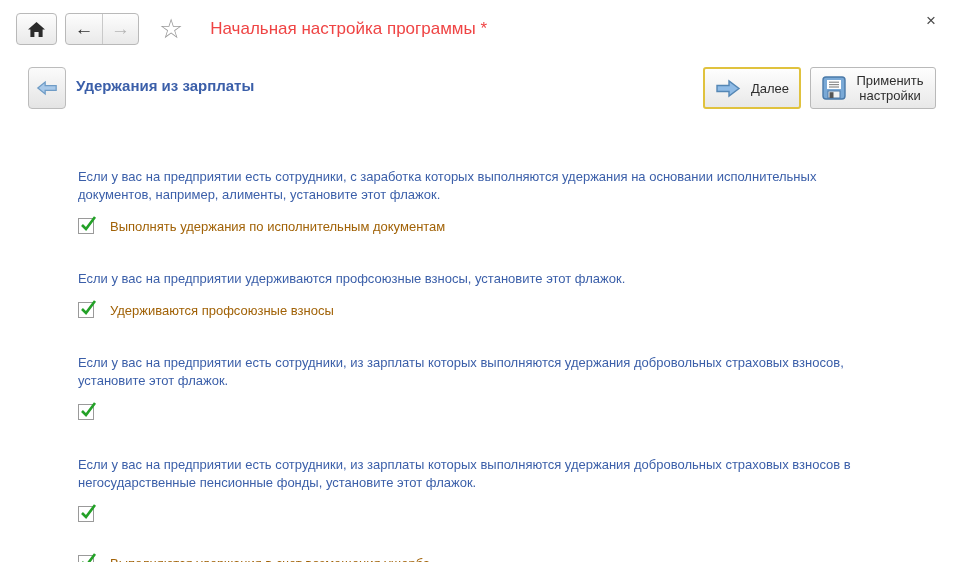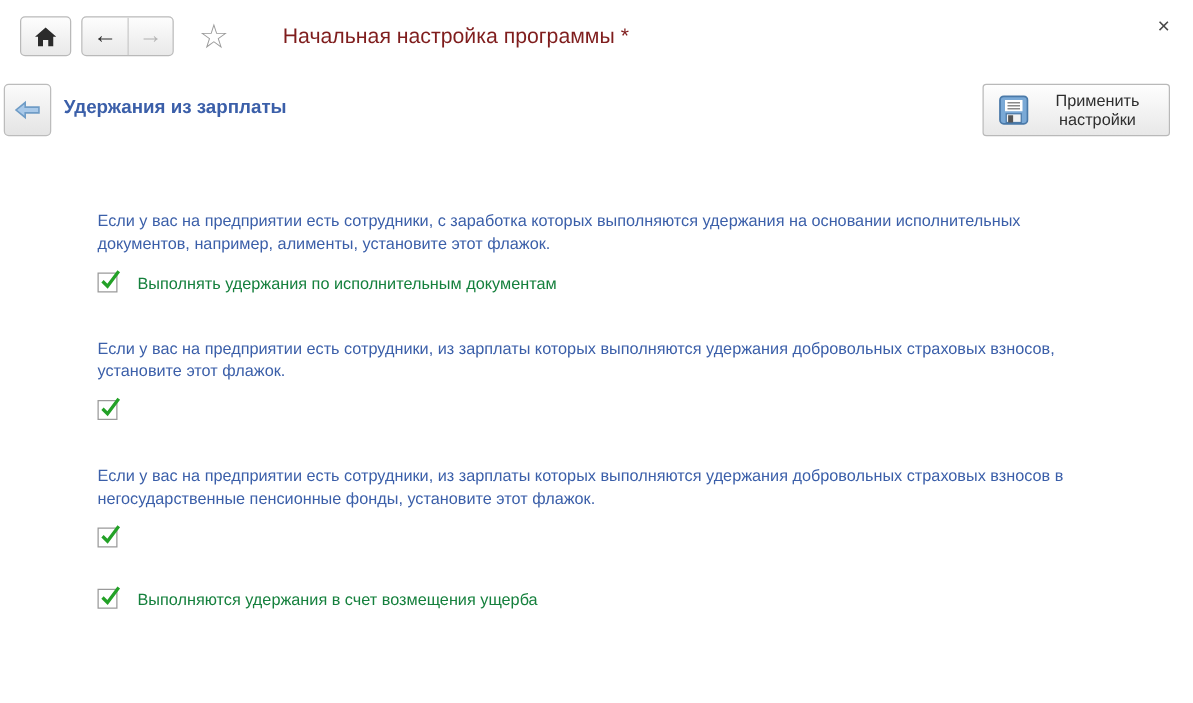--- a/index.html
+++ b/index.html
@@ -37,34 +37,34 @@
     font-size: 19px; color: #2e2e2e; cursor: pointer;
   }
   .nav-seg + .nav-seg { border-left: 1px solid #c9c9c9; }
   .nav-seg.disabled { color: #b5b5b5; cursor: default; }
   .star {
     margin-left: 20px;
     font-size: 27px; line-height: 27px; color: #9b9b9b;
     cursor: pointer;
   }
   .app-title {
-    margin-left: 43px;
-    font-size: 17px; color: #7f1d1d;
+    margin-left: 27px;
+    font-size: 17px; color: #ef4444;
     white-space: nowrap;
   }
   .close-x {
     position: absolute; right: 14px; top: 9px;
     font-size: 17px; color: #4a4a4a; cursor: pointer;
     padding: 2px 4px;
   }
 
   
   .page-header {
     display: flex; align-items: flex-start;
-    padding: 0 18px 0 3px;
+    padding: 0 18px 0 28px;
     margin-top: 22px;
   }
   .back-nav {
     width: 38px; height: 42px;
     background: linear-gradient(#fbfbfb, #e4e4e4);
     border: 1px solid #bcbcbc; border-radius: 4px;
     display: flex; align-items: center; justify-content: center;
     cursor: pointer; flex: 0 0 auto;
   }
   .section-title {
@@ -81,21 +81,21 @@
     border-radius: 3px;
     display: flex; align-items: center; justify-content: center;
     gap: 10px; padding: 0 12px;
     font-size: 13px; color: #2e2e2e;
     cursor: pointer;
   }
   .btn-next {
     width: 98px;
     border: 2px solid #e0c23e;
   }
-  .btn-apply { width: 150px; }
+  .btn-apply { width: 126px; }
   .btn-apply .lbl { text-align: center; line-height: 15px; }
 
   
   .content { padding: 23px 60px 0 78px; }
   .section { margin-bottom: 33px; }
   .section:last-child { margin-bottom: 0; }
   .desc {
     color: #3b5fa9;
     font-size: 13px; line-height: 18px;
     max-width: 800px;
@@ -113,21 +113,21 @@
     background: #ffffff;
     position: relative;
     flex: 0 0 auto;
   }
   .checkbox svg {
     position: absolute; left: 1px; top: -4px;
     overflow: visible;
   }
   .cb-label {
     margin-left: 16px;
-    font-size: 13px; color: #15803d;
+    font-size: 13px; color: #a16207;
     white-space: nowrap;
   }
   .icon { display: inline-flex; align-items: center; justify-content: center; }
 </style>
 </head>
 <body>
 
 <div class="toolbar">
   <div class="tb-btn home-btn">
     <span class="icon">
@@ -152,20 +152,28 @@
 <div class="page-header">
   <div class="back-nav">
     <span class="icon">
       <svg width="22" height="16" viewBox="0 0 24 17">
         <path d="M10 2 V6 H22 V11 H10 V15 L2 8.5 Z" fill="#a9c9e9" stroke="#6f9cc6" stroke-width="1.4"></path>
       </svg>
     </span>
   </div>
   <div class="section-title">Удержания из зарплаты</div>
   <div class="hdr-buttons">
+    <div class="btn btn-next">
+      <span class="icon">
+        <svg width="26" height="19" viewBox="0 0 26 19">
+          <path d="M2 6.5 H14 V2 L24 9.5 L14 17 V12.5 H2 Z" fill="#8fbbe6" stroke="#5486b4" stroke-width="1.4"></path>
+        </svg>
+      </span>
+      <span class="lbl">Далее</span>
+    </div>
     <div class="btn btn-apply">
       <span class="icon">
         <svg width="24" height="24" viewBox="0 0 24 24">
           <rect x="1" y="1" width="22" height="22" rx="3" fill="#7aa9d6" stroke="#4a79a8" stroke-width="1.4"></rect>
           <rect x="5" y="4" width="14" height="9" fill="#ffffff"></rect>
           <line x1="7" y1="6.2" x2="17" y2="6.2" stroke="#8a8a8a" stroke-width="1.2"></line>
           <line x1="7" y1="8.6" x2="17" y2="8.6" stroke="#8a8a8a" stroke-width="1.2"></line>
           <line x1="7" y1="11" x2="17" y2="11" stroke="#8a8a8a" stroke-width="1.2"></line>
           <rect x="6" y="15" width="12" height="7" fill="#f2f2f2" stroke="#4a79a8" stroke-width="1"></rect>
           <rect x="7.5" y="16.2" width="4" height="5.8" fill="#555555"></rect>
@@ -183,20 +191,31 @@
     <div class="cb-row">
       <span class="checkbox">
         <svg width="16" height="18" viewBox="0 0 16 18">
           <polyline points="2,10 6,14 15,2" fill="none" stroke="#23a127" stroke-width="2.6"></polyline>
         </svg>
       </span>
       <span class="cb-label">Выполнять удержания по исполнительным документам</span>
     </div>
   </div>
 
+  <div class="section">
+    <div class="desc">Если у вас на предприятии удерживаются профсоюзные взносы, установите этот флажок.</div>
+    <div class="cb-row">
+      <span class="checkbox">
+        <svg width="16" height="18" viewBox="0 0 16 18">
+          <polyline points="2,10 6,14 15,2" fill="none" stroke="#23a127" stroke-width="2.6"></polyline>
+        </svg>
+      </span>
+      <span class="cb-label">Удерживаются профсоюзные взносы</span>
+    </div>
+  </div>
 
   <div class="section">
     <div class="desc">Если у вас на предприятии есть сотрудники, из зарплаты которых выполняются удержания добровольных страховых взносов, установите этот флажок.</div>
     <div class="cb-row">
       <span class="checkbox">
         <svg width="16" height="18" viewBox="0 0 16 18">
           <polyline points="2,10 6,14 15,2" fill="none" stroke="#23a127" stroke-width="2.6"></polyline>
         </svg>
       </span>
     </div>

